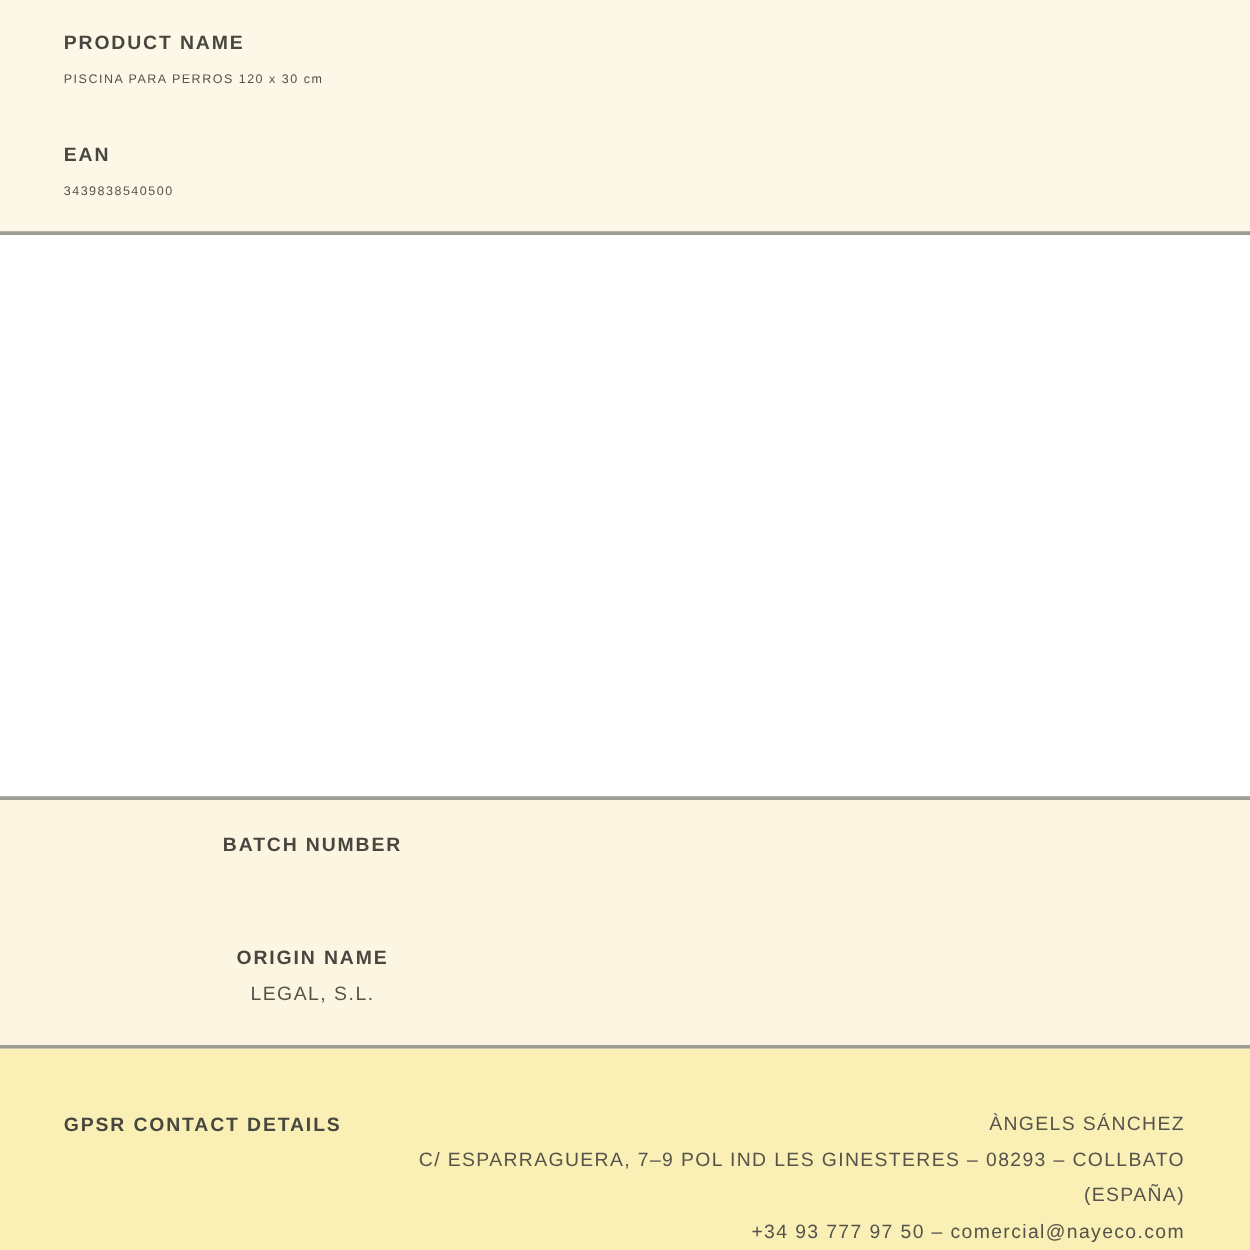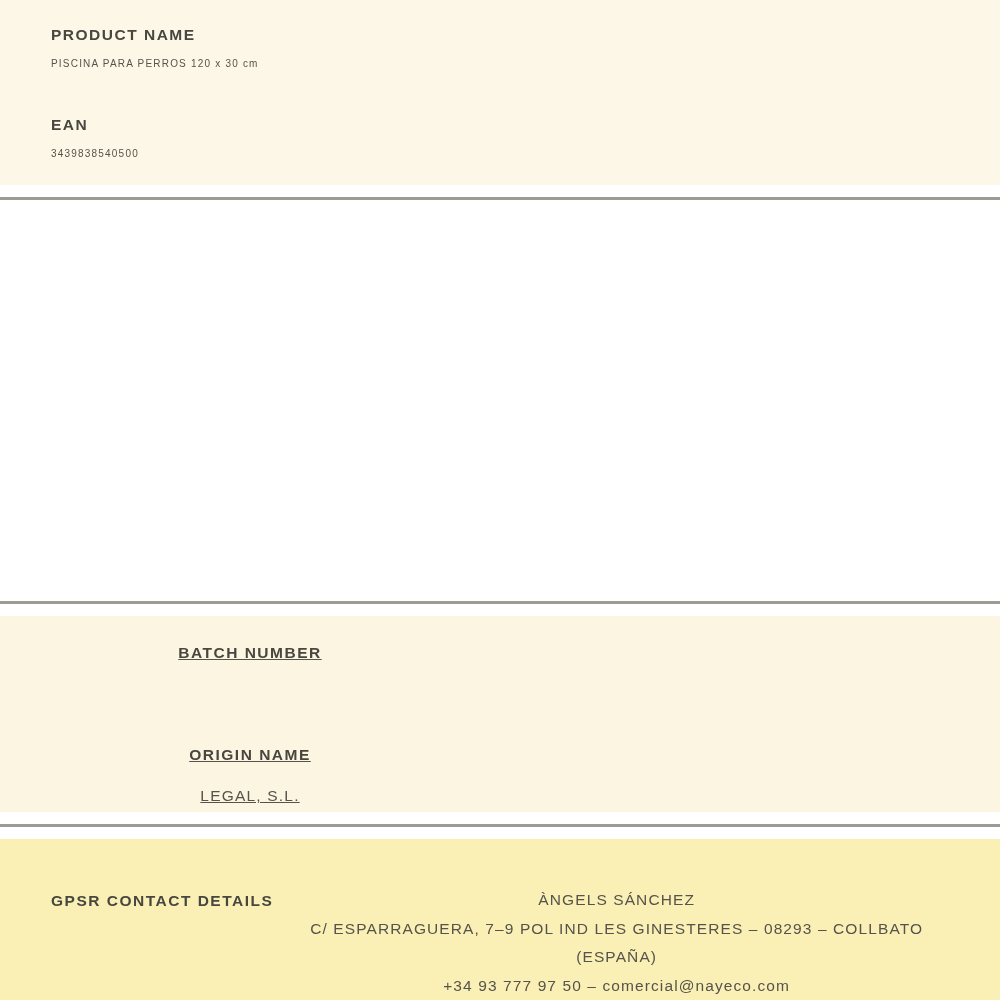--- a/index.html
+++ b/index.html
@@ -3,21 +3,21 @@
 <meta charset="utf-8">
 <style>
   :root{
     --top-bg:#fdf7e7;
     --info-bg:#fcf5e1;
     --gpsr-bg:#faf0b5;
     --divider:#9c9c94;
     --label-text:#47463f;
     --value-text:#55534b;
   }
-  *{margin:0;padding:0;box-sizing:border-box;gap:12px;}
+  *{margin:0;padding:0;box-sizing:border-box;}
   html,body{width:1000px;height:1000px;overflow:hidden;background:#ffffff;}
   body{
     font-family:"Liberation Sans","DejaVu Sans",sans-serif;
     color:var(--value-text);
   }
   .sheet{width:1000px;height:1000px;display:flex;flex-direction:column;}
 
   .divider{height:3px;background:var(--divider);flex:0 0 auto;}
 
   
@@ -49,21 +49,20 @@
     background:#ffffff;
   }
 
   
   .section-info{
     flex:0 0 196px;
     background:var(--info-bg);
     display:flex;
     flex-direction:row;
     padding-top:28px;
-    text-decoration:underline;
   }
   .info-col{
     width:50%;
     display:flex;
     flex-direction:column;
     align-items:center;
     text-align:center;
   }
   .info-label{
     font-size:15.5px;
@@ -93,21 +92,21 @@
   }
   .gpsr-title{
     font-size:15.5px;
     font-weight:700;
     letter-spacing:1.5px;
     color:var(--label-text);
     line-height:19px;
     white-space:nowrap;
   }
   .gpsr-contact{
-    text-align:center;
+    text-align:right;
     font-size:15.5px;
     font-weight:400;
     letter-spacing:1.1px;
     color:var(--value-text);
     line-height:28.5px;
     margin-top:-5px;
   }
 </style>
 </head>
 <body>

